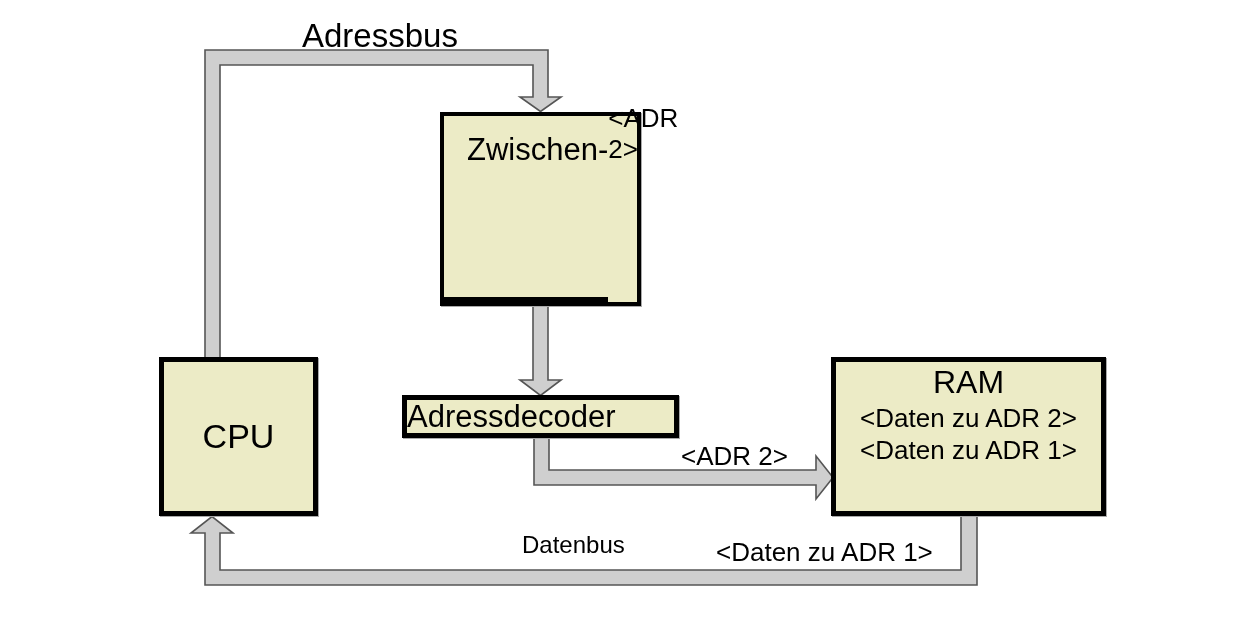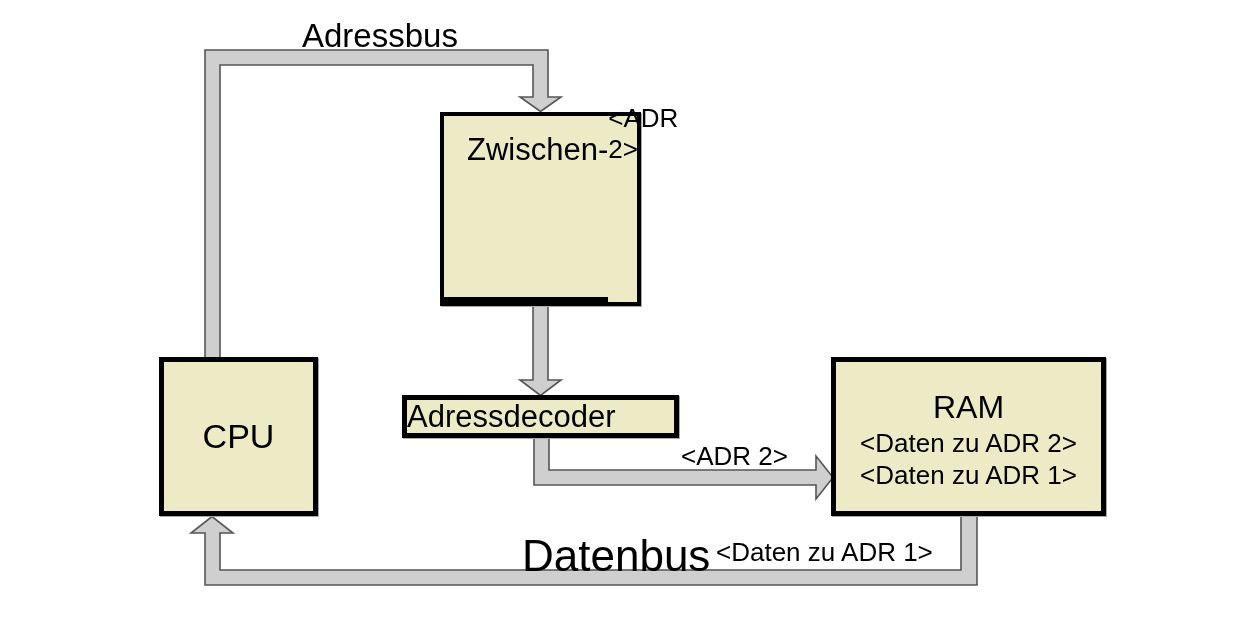--- a/index.html
+++ b/index.html
@@ -68,37 +68,37 @@
   .box-decoder {
     left: 402px; top: 395px;
     width: 277px; height: 43px;
     display: flex; align-items: center; justify-content: flex-start;
     font-size: 31px;
   }
   .box-ram {
     left: 831px; top: 357px;
     width: 275px; height: 159px;
     display: flex; flex-direction: column; align-items: center;
-    padding-top: 25px;
+    padding-top: 0;
   }
   .ram-title {
     font-size: 32px;
     line-height: 40px;
   }
   .ram-cell {
     font-size: 26px;
     line-height: 32px;
   }
   .bus-label {
     position: absolute;
     z-index: 3;
     white-space: nowrap;
   }
   .lbl-adressbus { left: 302px; top: 17px;  font-size: 33px; }
-  .lbl-datenbus  { left: 522px; top: 531px; font-size: 44px; }
+  .lbl-datenbus  { left: 522px; top: 531px; font-size: 24px; }
   .lbl-adr2      { left: 681px; top: 441px; font-size: 26px; }
   .lbl-daten1    { left: 716px; top: 537px; font-size: 26px; }
 </style>
 </head>
 <body>
 
 <div class="canvas">
 
   <svg class="bus-layer" viewBox="0 0 1234 617" aria-hidden="true">
     <path class="bus-pipe" d="M 205,360 V 50 H 548 V 97 H 561 L 540.5,111.5 L 520,97 H 533 V 65 H 220 V 360 Z"></path>

